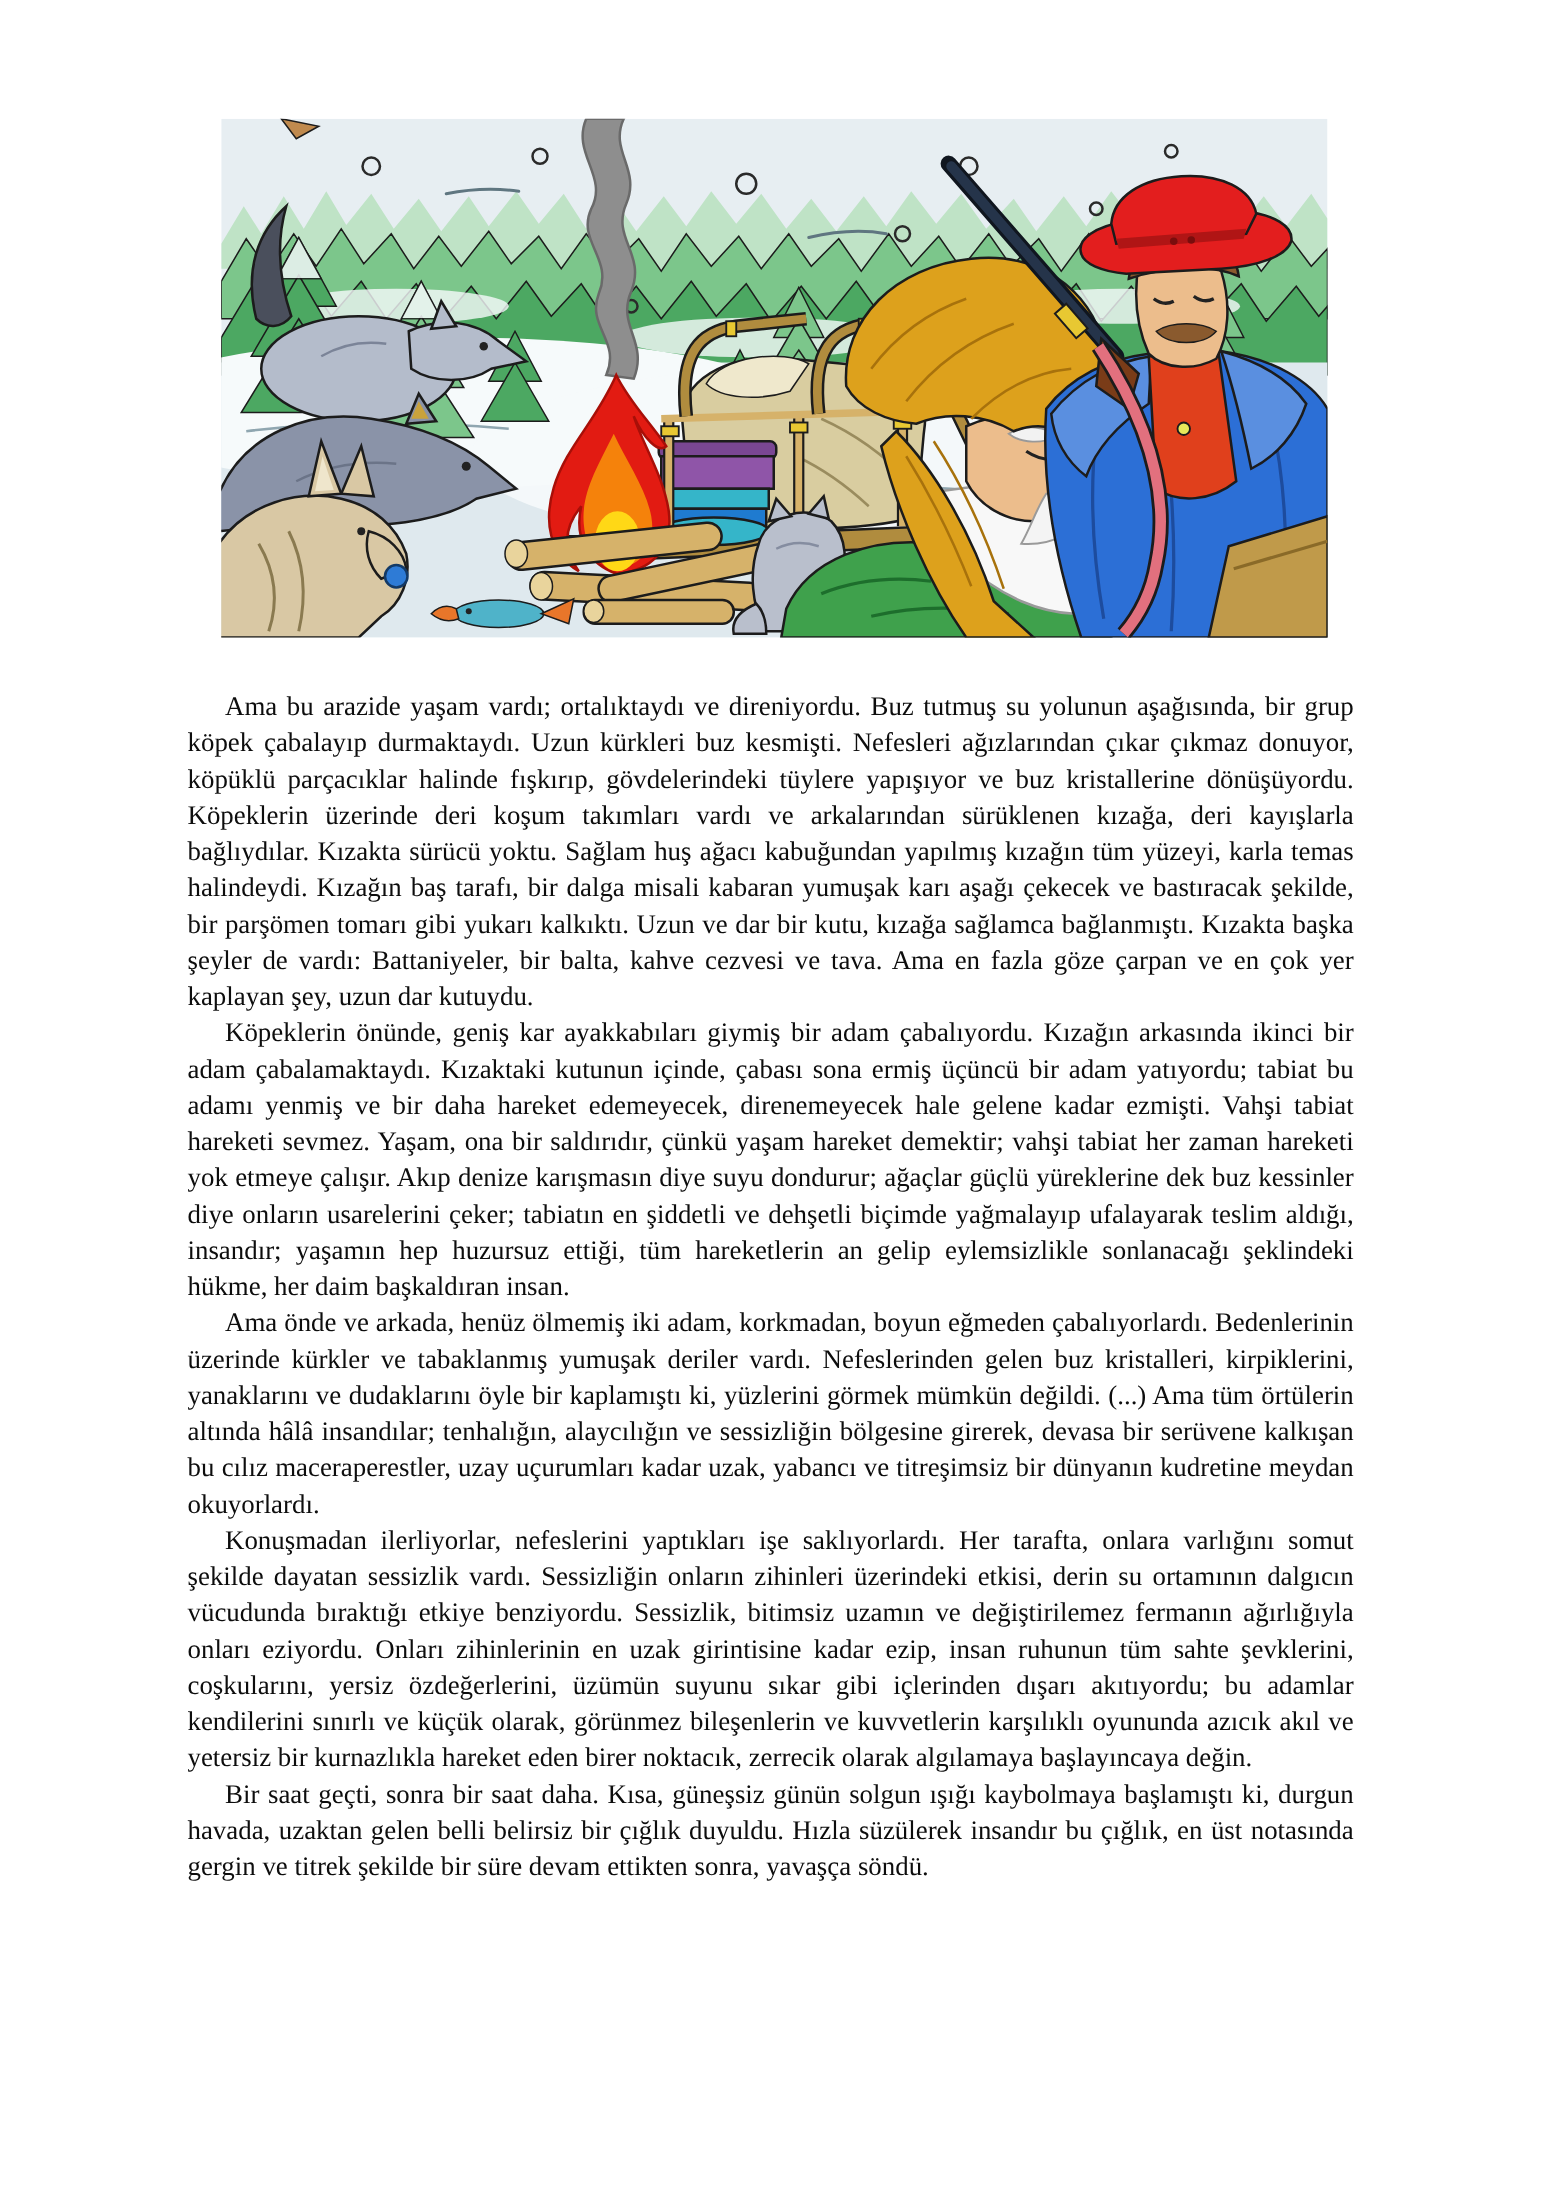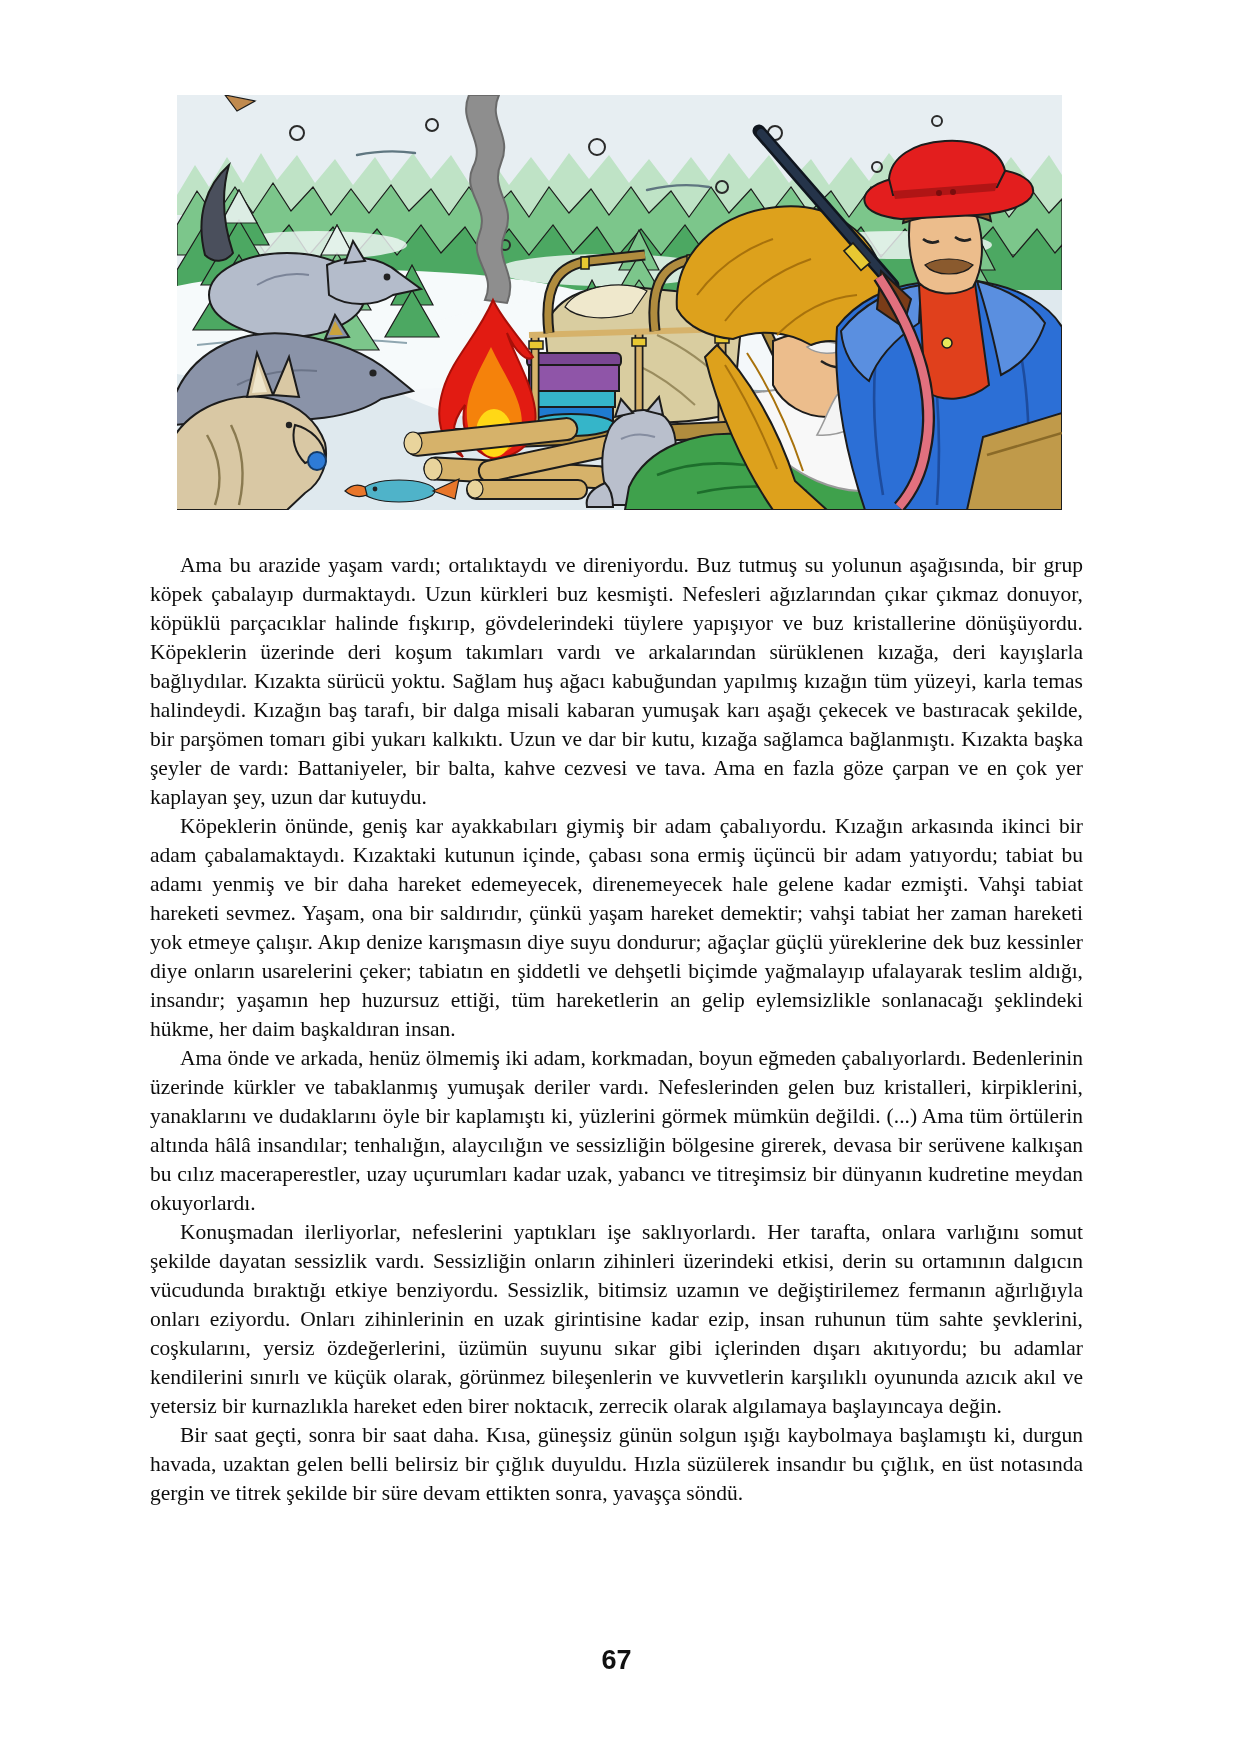--- a/index.html
+++ b/index.html
@@ -297,15 +297,14 @@
   </div>
 
   <div class="text-block">
     <p class="body-par">Ama bu arazide yaşam vardı; ortalıktaydı ve direniyordu. Buz tutmuş su yolunun aşağısında, bir grup köpek çabalayıp durmaktaydı. Uzun kürkleri buz kesmişti. Nefesleri ağızlarından çıkar çıkmaz donuyor, köpüklü parçacıklar halinde fışkırıp, gövdelerindeki tüylere yapışıyor ve buz kristallerine dönüşüyordu. Köpeklerin üzerinde deri koşum takımları vardı ve arkalarından sürüklenen kızağa, deri kayışlarla bağlıydılar. Kızakta sürücü yoktu. Sağlam huş ağacı kabuğundan yapılmış kızağın tüm yüzeyi, karla temas halindeydi. Kızağın baş tarafı, bir dalga misali kabaran yumuşak karı aşağı çekecek ve bastıracak şekilde, bir parşömen tomarı gibi yukarı kalkıktı. Uzun ve dar bir kutu, kızağa sağlamca bağlanmıştı. Kızakta başka şeyler de vardı: Battaniyeler, bir balta, kahve cezvesi ve tava. Ama en fazla göze çarpan ve en çok yer kaplayan şey, uzun dar kutuydu.</p>
     <p class="body-par">Köpeklerin önünde, geniş kar ayakkabıları giymiş bir adam çabalıyordu. Kızağın arkasında ikinci bir adam çabalamaktaydı. Kızaktaki kutunun içinde, çabası sona ermiş üçüncü bir adam yatıyordu; tabiat bu adamı yenmiş ve bir daha hareket edemeyecek, direnemeyecek hale gelene kadar ezmişti. Vahşi tabiat hareketi sevmez. Yaşam, ona bir saldırıdır, çünkü yaşam hareket demektir; vahşi tabiat her zaman hareketi yok etmeye çalışır. Akıp denize karışmasın diye suyu dondurur; ağaçlar güçlü yüreklerine dek buz kessinler diye onların usarelerini çeker; tabiatın en şiddetli ve dehşetli biçimde yağmalayıp ufalayarak teslim aldığı, insandır; yaşamın hep huzursuz ettiği, tüm hareketlerin an gelip eylemsizlikle sonlanacağı şeklindeki hükme, her daim başkaldıran insan.</p>
     <p class="body-par">Ama önde ve arkada, henüz ölmemiş iki adam, korkmadan, boyun eğmeden çabalıyorlardı. Bedenlerinin üzerinde kürkler ve tabaklanmış yumuşak deriler vardı. Nefeslerinden gelen buz kristalleri, kirpiklerini, yanaklarını ve dudaklarını öyle bir kaplamıştı ki, yüzlerini görmek mümkün değildi. (...) Ama tüm örtülerin altında hâlâ insandılar; tenhalığın, alaycılığın ve sessizliğin bölgesine girerek, devasa bir serüvene kalkışan bu cılız maceraperestler, uzay uçurumları kadar uzak, yabancı ve titreşimsiz bir dünyanın kudretine meydan okuyorlardı.</p>
     <p class="body-par">Konuşmadan ilerliyorlar, nefeslerini yaptıkları işe saklıyorlardı. Her tarafta, onlara varlığını somut şekilde dayatan sessizlik vardı. Sessizliğin onların zihinleri üzerindeki etkisi, derin su ortamının dalgıcın vücudunda bıraktığı etkiye benziyordu. Sessizlik, bitimsiz uzamın ve değiştirilemez fermanın ağırlığıyla onları eziyordu. Onları zihinlerinin en uzak girintisine kadar ezip, insan ruhunun tüm sahte şevklerini, coşkularını, yersiz özdeğerlerini, üzümün suyunu sıkar gibi içlerinden dışarı akıtıyordu; bu adamlar kendilerini sınırlı ve küçük olarak, görünmez bileşenlerin ve kuvvetlerin karşılıklı oyununda azıcık akıl ve yetersiz bir kurnazlıkla hareket eden birer noktacık, zerrecik olarak algılamaya başlayıncaya değin.</p>
     <p class="body-par">Bir saat geçti, sonra bir saat daha. Kısa, güneşsiz günün solgun ışığı kaybolmaya başlamıştı ki, durgun havada, uzaktan gelen belli belirsiz bir çığlık duyuldu. Hızla süzülerek insandır bu çığlık, en üst notasında gergin ve titrek şekilde bir süre devam ettikten sonra, yavaşça söndü.</p>
   </div>
 
-  <div class="page-number">67</div>
 
 </div>
 
 </body></html>

